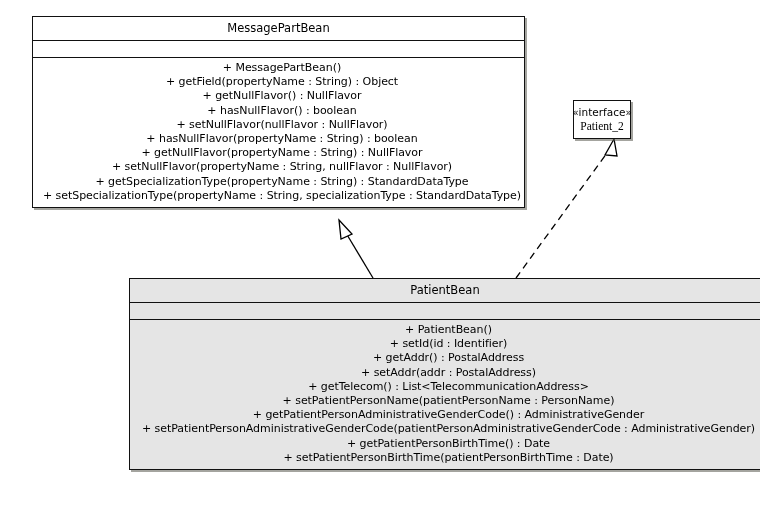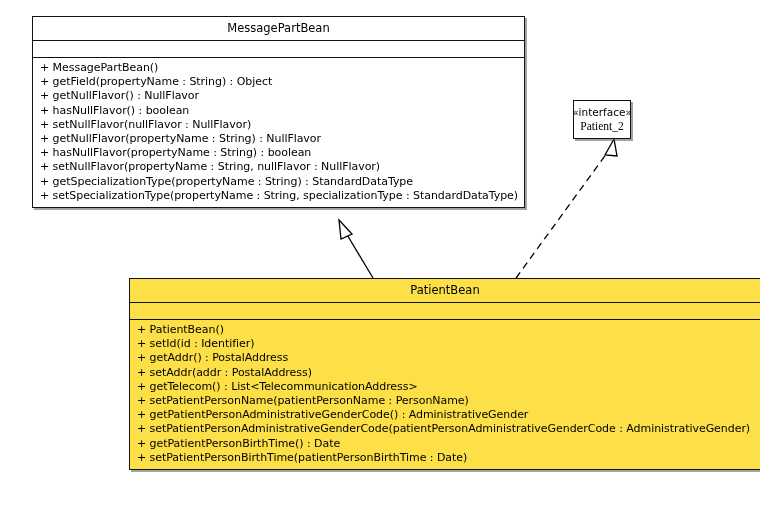--- a/index.html
+++ b/index.html
@@ -74,38 +74,39 @@
   .uml-class .ops-compartment {
     padding: 3px 0 4px 0;
   }
   .uml-class .member {
     font-size: 11px;
     line-height: 14.2px;
     color: #000000;
     padding-left: 7px;
     white-space: nowrap;
     letter-spacing: -0.05px;
+    text-align: center;
   }
 
   
   #class-messagepartbean {
     left: 16px;
     top: 8px;
     width: 493px;
     background: #ffffff;
   }
 
   #class-patientbean {
     left: 113px;
     top: 270px;
     width: 632px;
     background: #ffffcc;
   }
   #class-patientbean .compartment {
-    background: #fde047;
+    background: #e5e5e5;
   }
 
   #iface-patient2 {
     left: 557px;
     top: 92px;
     width: 58px;
     height: 39px;
     background: #ffffff;
     display: flex;
     flex-direction: column;
@@ -148,22 +149,22 @@
     <div class="compartment">
       <div class="class-title">MessagePartBean</div>
     </div>
     <div class="compartment attr-compartment"></div>
     <div class="compartment ops-compartment">
       <div class="member">+ MessagePartBean()</div>
       <div class="member">+ getField(propertyName : String) : Object</div>
       <div class="member">+ getNullFlavor() : NullFlavor</div>
       <div class="member">+ hasNullFlavor() : boolean</div>
       <div class="member">+ setNullFlavor(nullFlavor : NullFlavor)</div>
+      <div class="member">+ hasNullFlavor(propertyName : String) : boolean</div>
       <div class="member">+ getNullFlavor(propertyName : String) : NullFlavor</div>
-      <div class="member">+ hasNullFlavor(propertyName : String) : boolean</div>
       <div class="member">+ setNullFlavor(propertyName : String, nullFlavor : NullFlavor)</div>
       <div class="member">+ getSpecializationType(propertyName : String) : StandardDataType</div>
       <div class="member">+ setSpecializationType(propertyName : String, specializationType : StandardDataType)</div>
     </div>
   </div>
 
   <div class="uml-class" id="iface-patient2">
     <div class="stereotype">«interface»</div>
     <div class="iface-name">Patient_2</div>
   </div>

